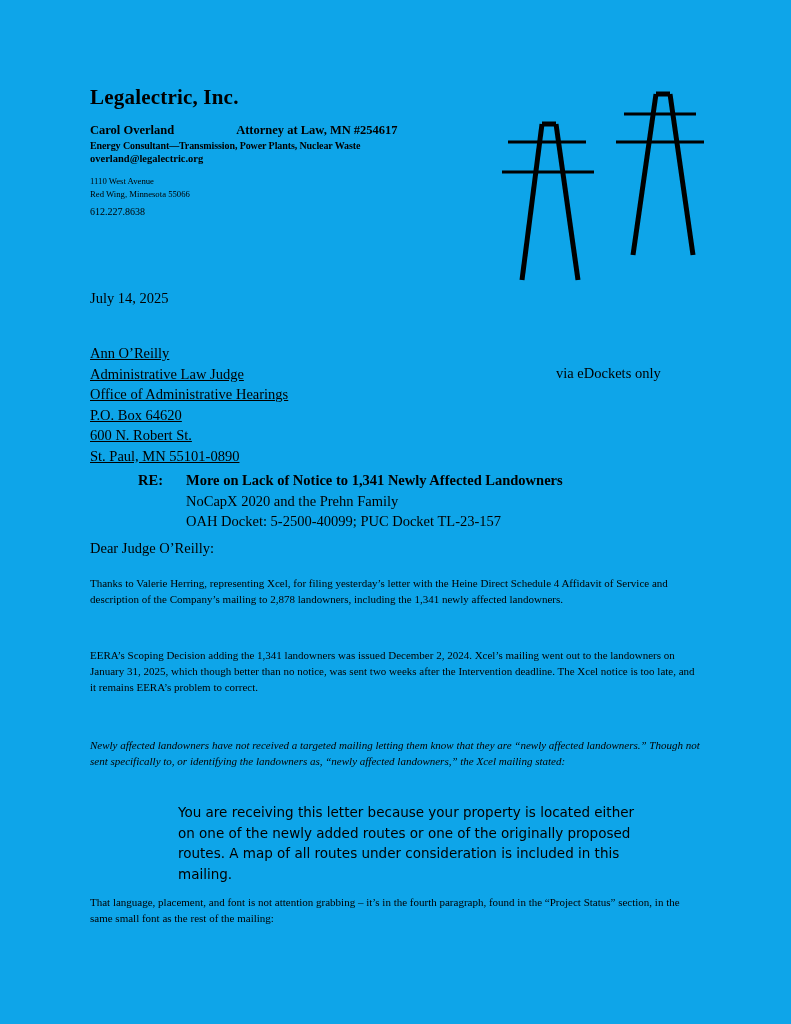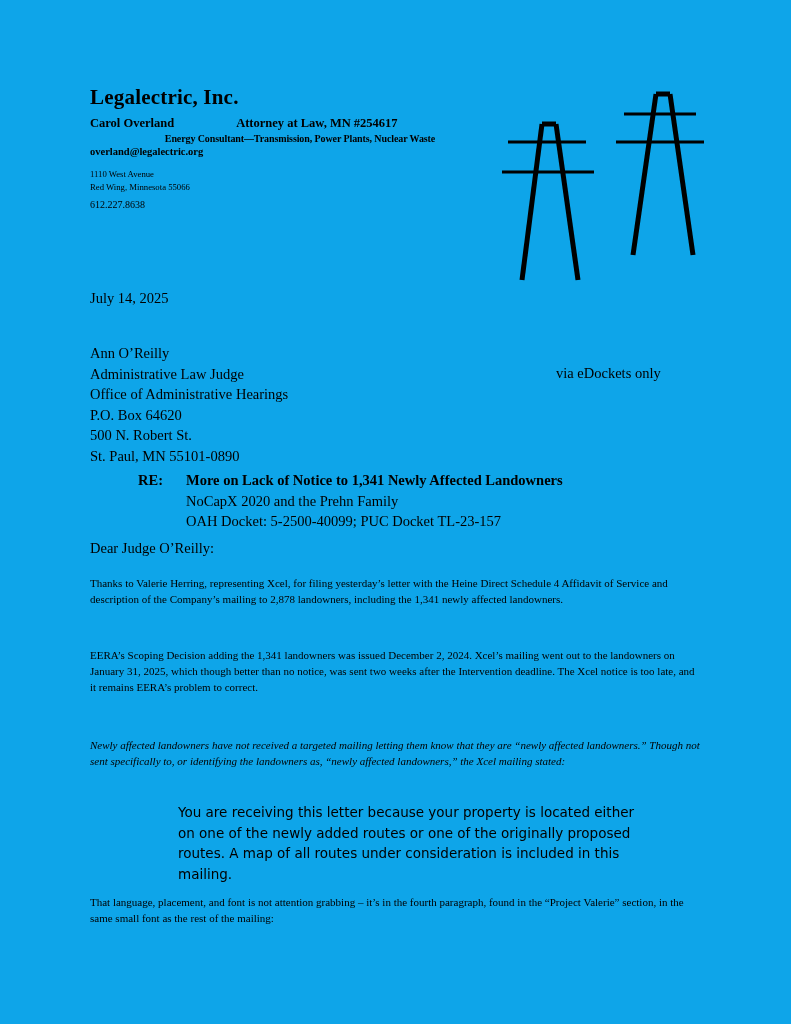--- a/index.html
+++ b/index.html
@@ -30,35 +30,34 @@
     width: 420px;
   }
   .firm-name {
     font-family: "Liberation Serif", serif;
     font-weight: bold;
     font-size: 21px;
     letter-spacing: 0.2px;
     line-height: 1.1;
   }
   .name-row {
-    margin-top: 7px;
+    margin-top: 14px;
     font-weight: bold;
     font-size: 12.5px;
     display: block;
     white-space: nowrap;
   }
   .name-row .attorney {
     margin-left: 62px;
   }
   .consultant-line {
     font-weight: bold;
     font-size: 10px;
     margin-top: 2px;
     letter-spacing: -0.1px;
-    text-align: center;
   }
   .email-line {
     font-weight: bold;
     font-size: 10.5px;
     margin-top: 2px;
     font-family: Liberation Serif, serif;
   }
   .address-block {
     margin-top: 11px;
     font-size: 8.7px;
@@ -85,20 +84,21 @@
     left: 90px;
     top: 290px;
     font-size: 14.5px;
   }
   .recipient {
     position: absolute;
     left: 90px;
     top: 343px;
     font-size: 14.5px;
     line-height: 1.42;
+    text-decoration: underline;
   }
   .via-line {
     position: absolute;
     left: 556px;
     top: 365px;
     font-size: 14.5px;
   }
   .re-block {
     position: absolute;
     left: 138px;
@@ -182,21 +182,21 @@
     </svg>
   </div>
 
   <div class="date">July 14, 2025</div>
 
   <div class="recipient">
     <div>Ann O’Reilly</div>
     <div>Administrative Law Judge</div>
     <div>Office of Administrative Hearings</div>
     <div>P.O. Box 64620</div>
-    <div>500 N. Robert St.</div>
+    <div>600 N. Robert St.</div>
     <div>St. Paul, MN  55101-0890</div>
   </div>
 
   <div class="via-line">via eDockets only</div>
 
   <div class="re-block">
     <div class="re-line1">
       <span class="re-label">RE:</span><span>More on Lack of Notice to 1,341 Newly Affected Landowners</span>
     </div>
     <div class="re-sub">NoCapX 2020 and the Prehn Family</div>
@@ -204,15 +204,15 @@
   </div>
 
   <div class="salutation">Dear Judge O’Reilly:</div>
 
   <div class="para p1">Thanks to Valerie Herring, representing Xcel, for filing yesterday’s letter with the Heine Direct Schedule 4 Affidavit of Service and description of the Company’s mailing to 2,878 landowners, including the 1,341 newly affected landowners.</div>
   <div class="para p2">EERA’s Scoping Decision adding the 1,341 landowners was issued December 2, 2024. Xcel’s mailing went out to the landowners on January 31, 2025, which though better than no notice, was sent two weeks after the Intervention deadline. The Xcel notice is too late, and it remains EERA’s problem to correct.</div>
   <div class="para p3">Newly affected landowners have not received a targeted mailing letting them know that they are “newly affected landowners.” Though not sent specifically to, or identifying the landowners as, “newly affected landowners,” the Xcel mailing stated:</div>
 
   <div class="quote">You are receiving this letter because your property is located either on one of the newly added routes or one of the originally proposed routes. A map of all routes under consideration is included in this mailing.</div>
 
-  <div class="para p5">That language, placement, and font is not attention grabbing – it’s in the fourth paragraph, found in the “Project Valerie” section, in the same small font as the rest of the mailing:</div>
+  <div class="para p5">That language, placement, and font is not attention grabbing – it’s in the fourth paragraph, found in the “Project Status” section, in the same small font as the rest of the mailing:</div>
 
 </div>
 
 </body></html>

